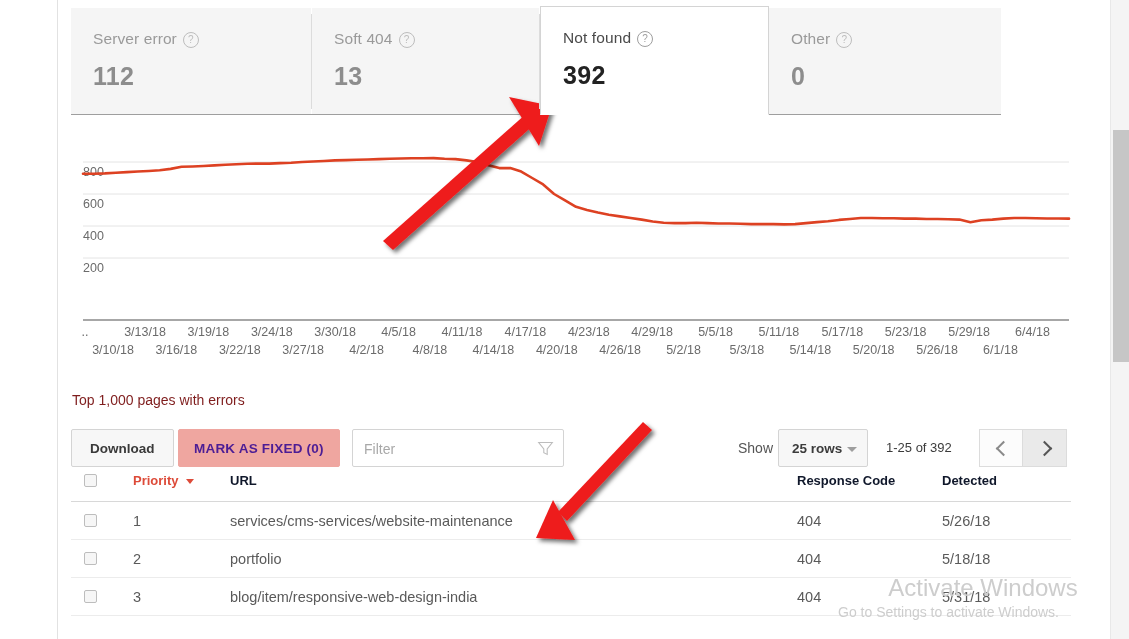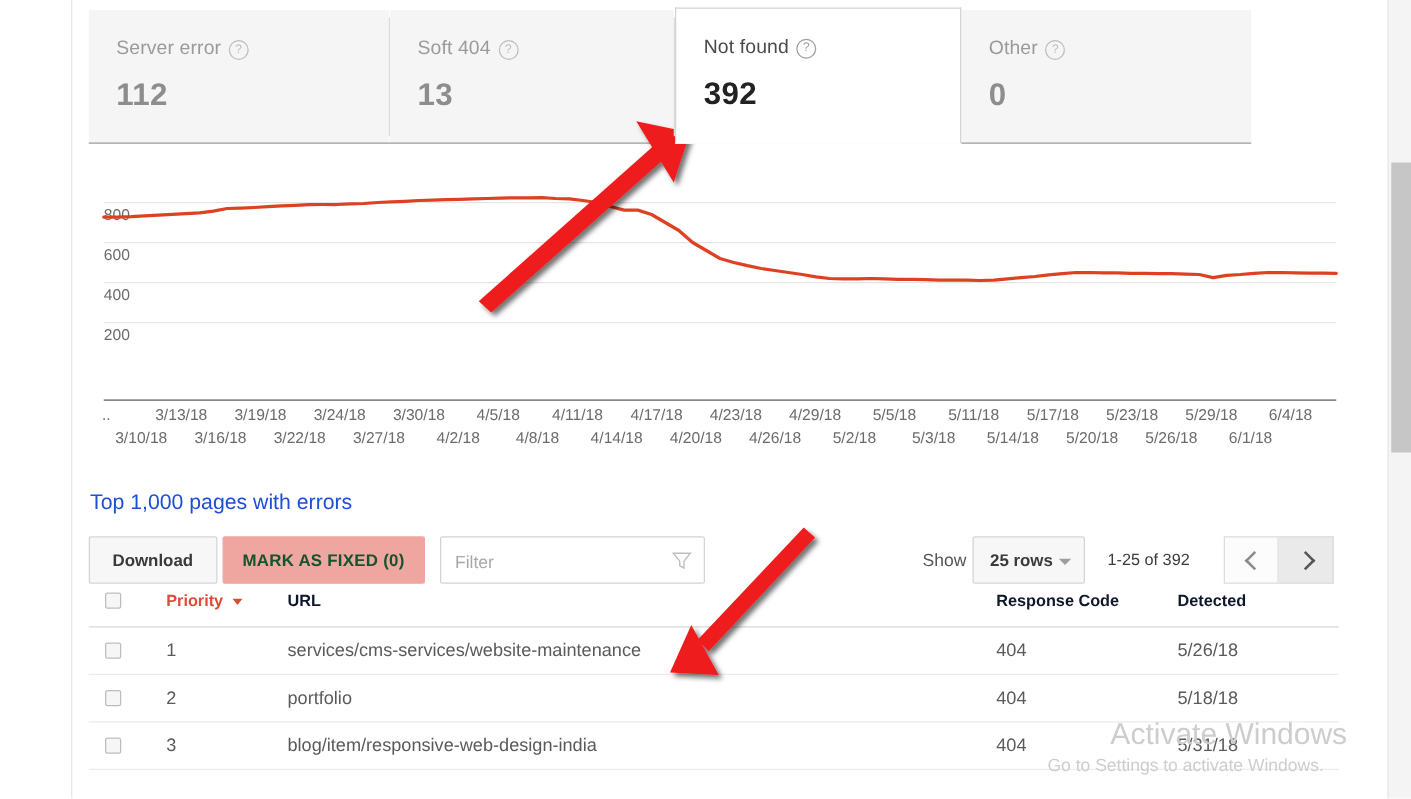--- a/index.html
+++ b/index.html
@@ -41,33 +41,33 @@
   #tabs-underline{position:absolute;left:13px;top:114px;width:930px;height:1px;background:#9e9e9e;}
 
   
   #chart{position:absolute;left:13px;top:138px;width:1000px;height:200px;}
   #chart svg{display:block;}
   #xaxis{position:absolute;left:13px;top:325px;width:1005px;height:40px;}
   .xrow{position:absolute;left:0;width:1005px;height:16px;}
   .xtick{position:absolute;font-size:12.5px;color:#6b6b6b;white-space:nowrap;transform:translateX(-50%);}
 
   
-  #section-title{position:absolute;left:14px;top:392px;font-size:17px;color:#1d4ed8;}
+  #section-title{position:absolute;left:14px;top:392px;font-size:14px;color:#7f1d1d;}
 
   
   #toolbar{position:absolute;left:13px;top:429px;width:1000px;height:38px;}
   #btn-download{
     position:absolute;left:0;top:0;height:38px;padding:0 18px;line-height:38px;
     box-sizing:border-box;background:#f7f7f7;border:1px solid #d4d4d4;border-radius:2px;
     font-size:13.5px;font-weight:bold;color:#3a3a3a;cursor:pointer;
   }
   #btn-markfixed{
     position:absolute;left:107px;top:0;height:38px;padding:0 15px;line-height:38px;
     box-sizing:border-box;background:#efa6a0;border:1px solid #efa6a0;border-radius:2px;
-    font-size:13.5px;font-weight:bold;color:#14532d;cursor:pointer;letter-spacing:.2px;
+    font-size:13.5px;font-weight:bold;color:#4c1d95;cursor:pointer;letter-spacing:.2px;
   }
   #filter-wrap{position:absolute;left:281px;top:0;width:212px;height:38px;
     box-sizing:border-box;border:1px solid #d4d4d4;border-radius:2px;background:#fff;}
   #filter-input{
     position:absolute;left:9px;top:0;width:165px;height:36px;border:0;outline:none;
     font-size:14px;color:#555;font-family:"Liberation Sans",sans-serif;background:transparent;
   }
   #filter-input::placeholder{color:#a8a8a8;}
   #filter-icon{position:absolute;right:9px;top:10px;width:17px;height:17px;}
 

